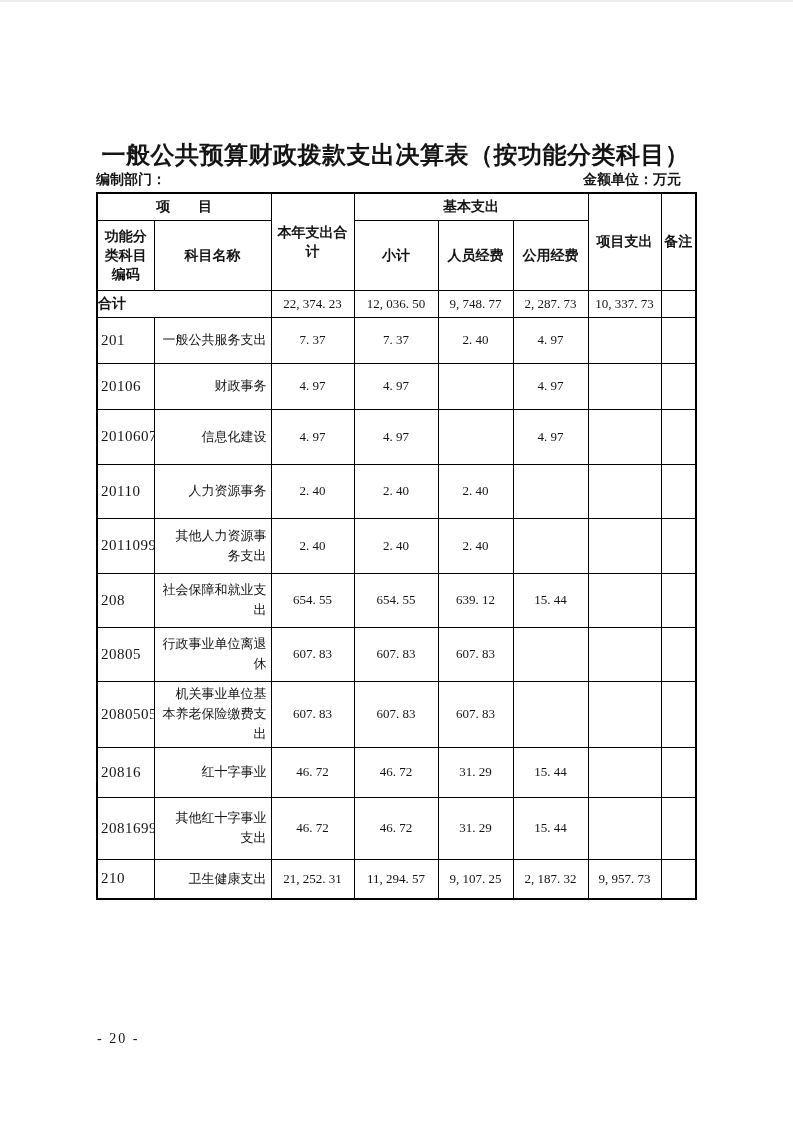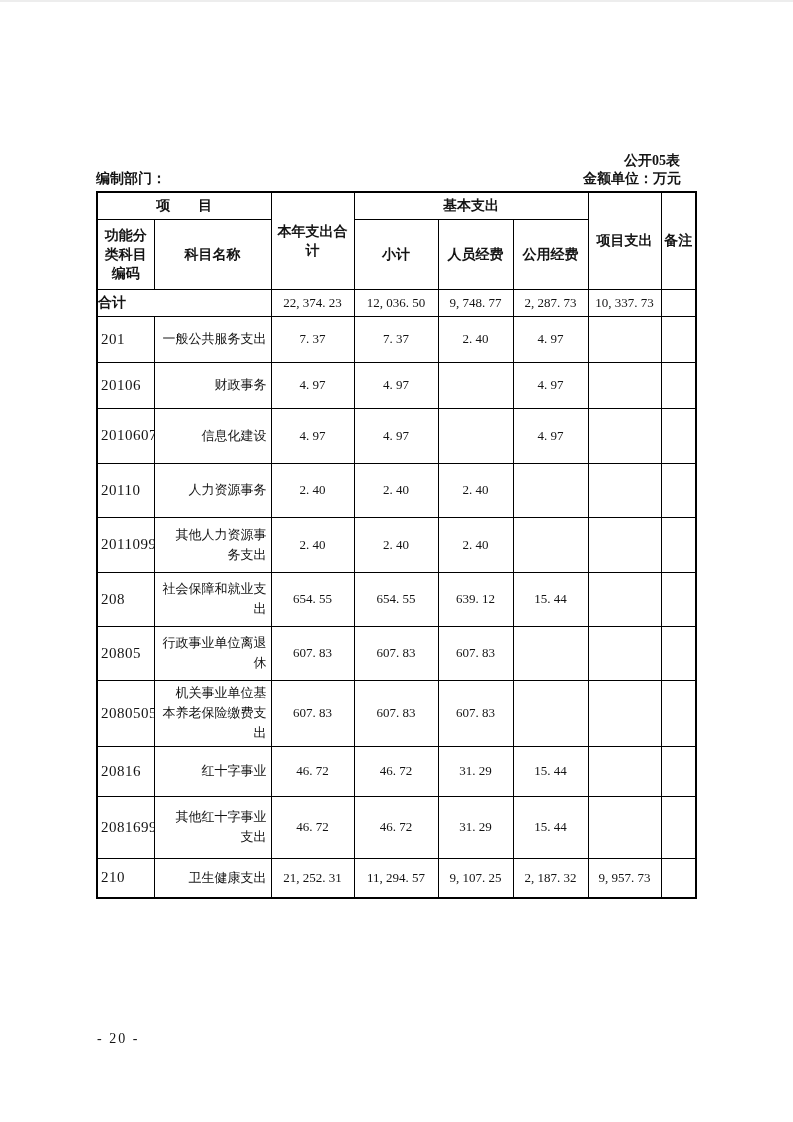--- a/index.html
+++ b/index.html
@@ -96,22 +96,22 @@
     letter-spacing: 2px;
   }
 </style>
 </head>
 <body>
 
 <div class="top-edge-line"></div>
 
 <div class="content">
 
-
-  <div class="doc-label">公开05表</div>
+  <div class="doc-title">一般公共预算财政拨款支出决算表（按功能分类科目）</div>
+
 
   <div class="meta-row">
     <span>编制部门：</span>
     <span class="unit">金额单位：万元</span>
   </div>
 
   <table class="budget">
     <colgroup>
       <col style="width:57px">
         <col style="width:117px">

